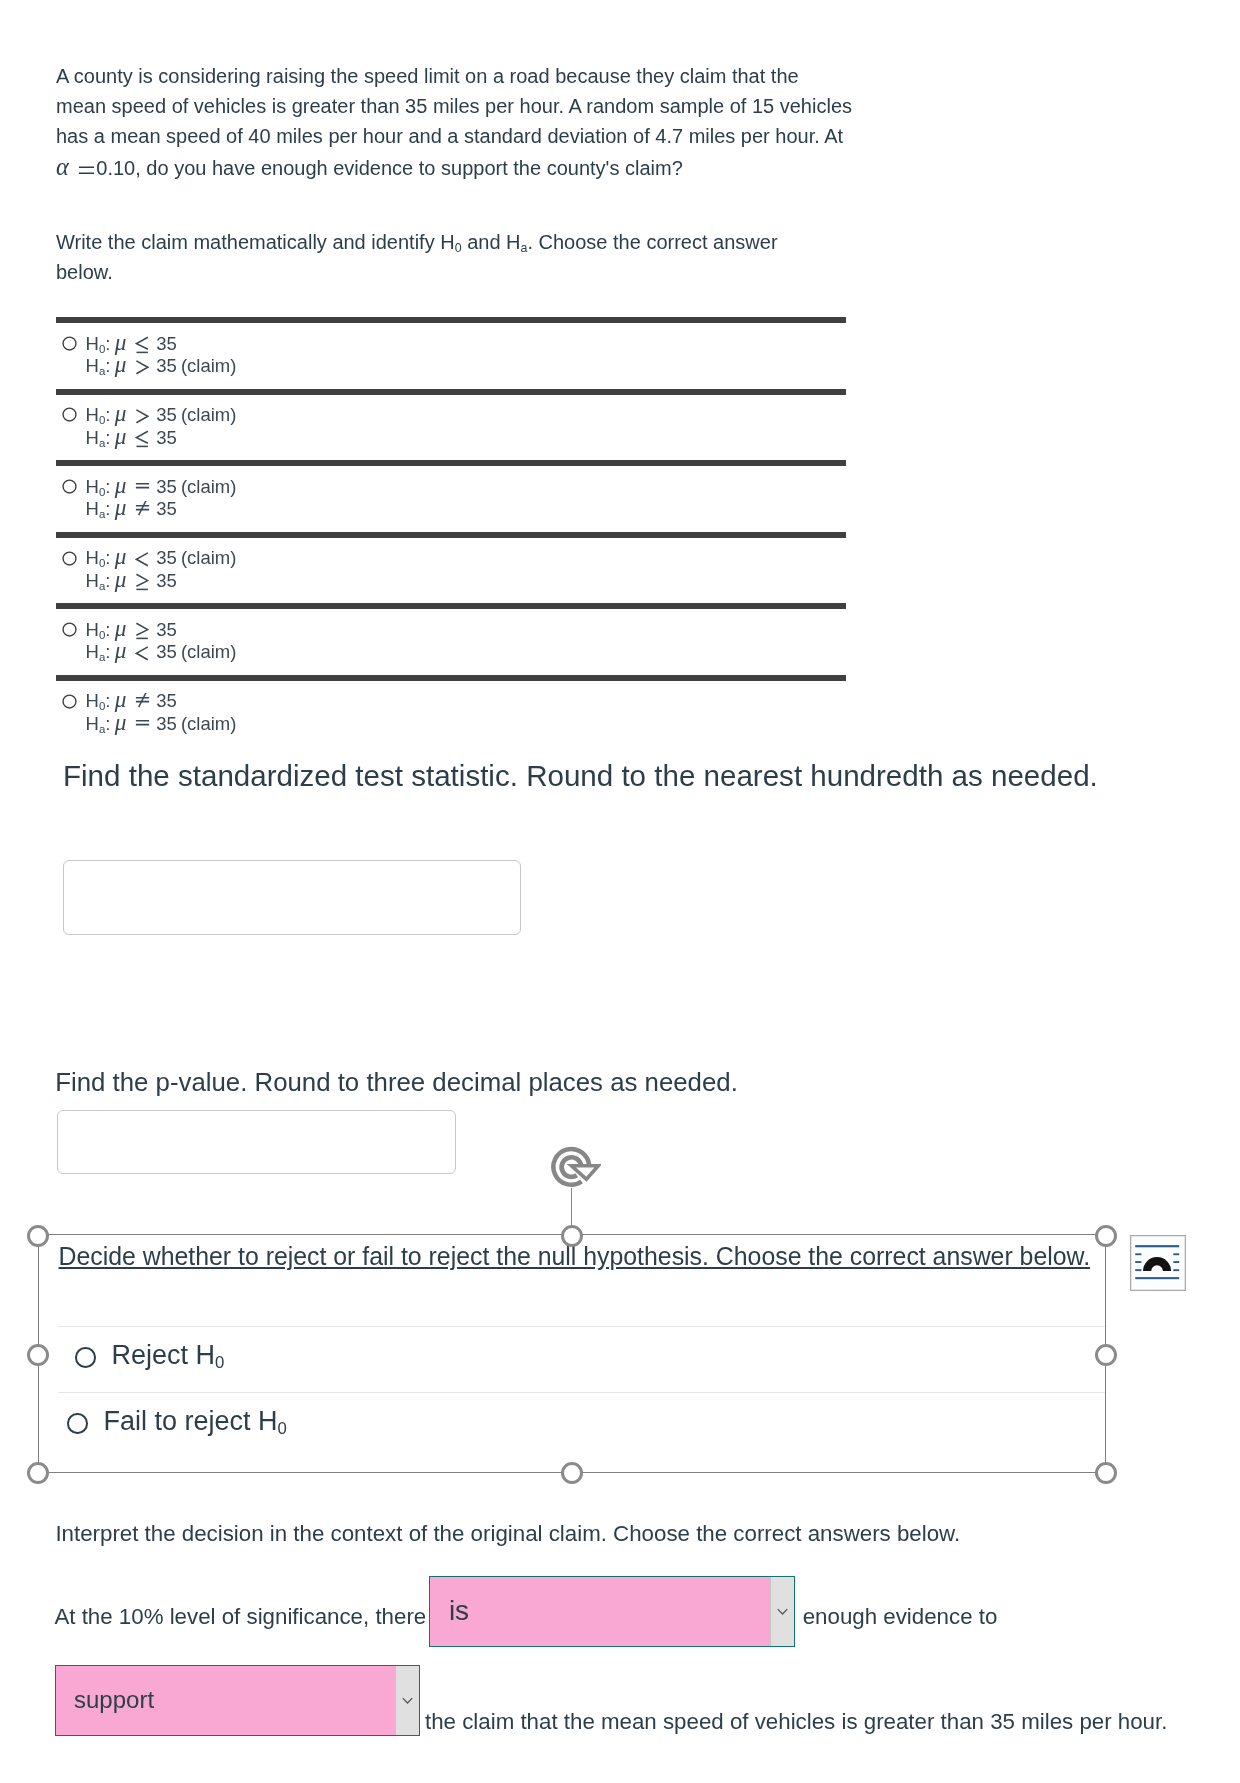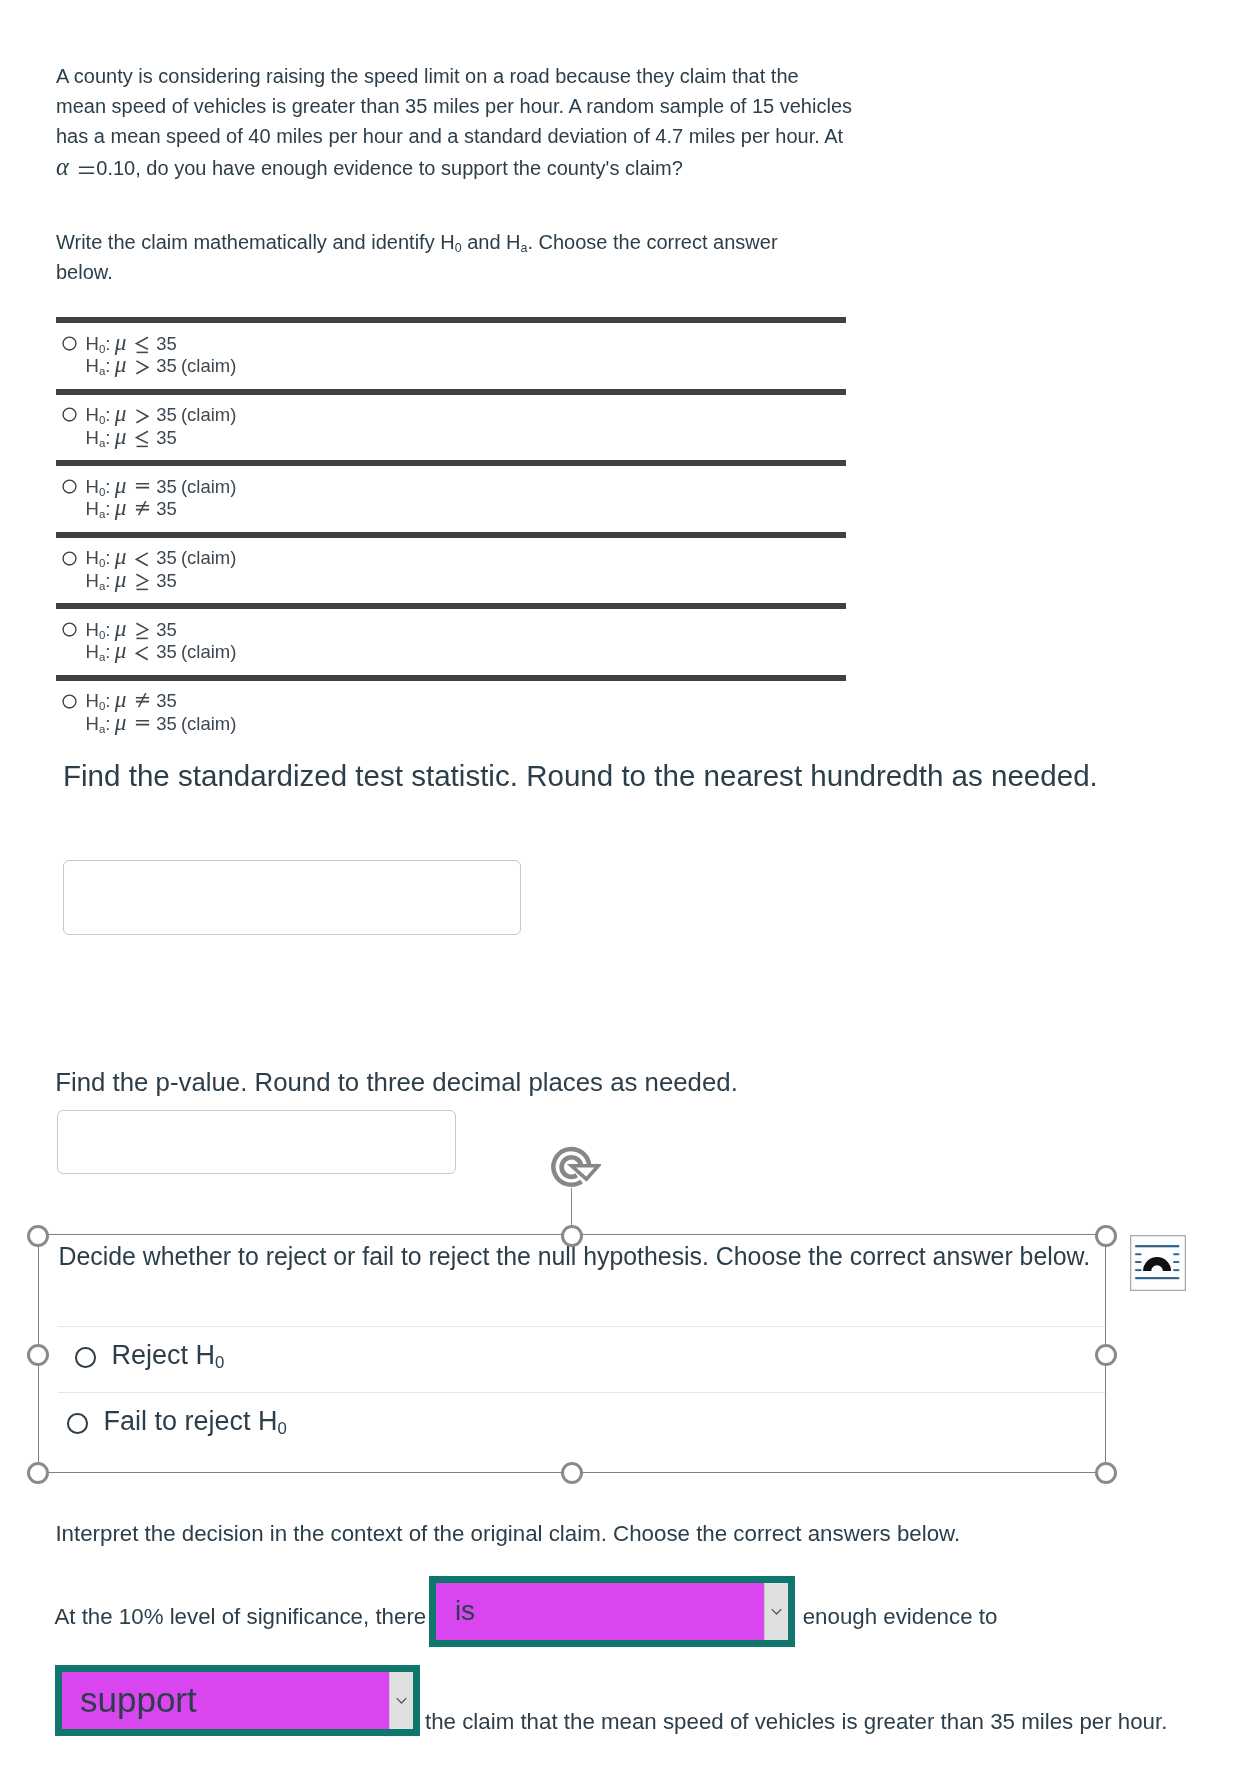--- a/index.html
+++ b/index.html
@@ -66,37 +66,37 @@
   
   #selection-box{border:1px solid #7f7f7f;box-sizing:border-box;}
   .sel-handle{
     position:absolute;width:22px;height:22px;border-radius:50%;
     background:#ffffff;border:3.4px solid #8a8a8a;box-sizing:border-box;
   }
   #rotate-stem{position:absolute;background:#878787;}
 
   
   .dd{
-    position:absolute;background:#d946ef;border:7px solid #0f766e;
+    position:absolute;background:#f9a8d4;border:1px solid #0f766e;
     box-sizing:border-box;display:flex;align-items:center;
   }
   .dd-text{flex:1;padding-left:18.5px;color:#2c3e4a;}
   .dd-btn{
     width:23px;align-self:stretch;background:#e0e0e0;border-left:1px solid #c6c6c6;
     display:flex;align-items:center;justify-content:center;
   }
 
   
   #ts-prompt{left:63px; top:761px; font-size:29.55px; line-height:30px;}
   #ts-input{left:63px; top:860px; width:458px; height:75px;}
 
   #pv-prompt{left:55.2px; top:1025px; font-size:25.8px; line-height:26px;margin-top:44px;}
   #pv-input{left:57px; top:1110px; width:399px; height:64px;}
 
-  #dec-prompt{left:58.5px; top:1244px; font-size:24.85px; line-height:25px;}
+  #dec-prompt{left:58.5px; top:1244px; font-size:24.85px; line-height:25px;text-decoration:underline;}
   #dec-divider-1{left:58px; top:1326.3px; width:1048px; height:1px; background:#e6e6e6;}
   #dec-divider-2{left:58px; top:1391.5px; width:1048px; height:1px; background:#e6e6e6;}
   #dec-row-0{left:64px; top:1334px; width:1040px; height:46px;}
   #dec-row-1{left:56px; top:1400px; width:1040px; height:46px;}
   .dec-row .radio-lg{left:11.4px; top:13px;}
   .dec-row .dec-label{position:absolute;left:47.5px;top:-2px;font-size:27px;line-height:46px;white-space:nowrap;}
 
   #selection-box{left:37.5px; top:1234.2px; width:1068.5px; height:239px;}
   #rotate-stem{left:570.8px; top:1188px; width:1.4px; height:38px;}
   #rotate-handle{left:549px; top:1145px; width:52px; height:52px;}
@@ -108,21 +108,21 @@
   #h-bl{left:26.8px;  top:1461.8px;}
   #h-bc{left:560.8px; top:1461.8px;}
   #h-br{left:1094.8px;top:1461.8px;}
 
   #layout-options{left:1129.7px; top:1234.7px; width:56px; height:56px;}
 
   #interp-prompt{left:55.4px; top:1523px; font-size:22.3px; line-height:22px; white-space:nowrap;}
   #interp-line1-prefix{left:54.4px; top:1606px; font-size:22.3px; line-height:22px; white-space:nowrap;}
   #dropdown-1{left:429.4px; top:1575.5px; width:366px; height:71.5px; font-size:28px;}
   #interp-line1-suffix{left:802.7px; top:1606px; font-size:22.3px; line-height:22px; white-space:nowrap;}
-  #dropdown-2{left:54.5px; top:1664.5px; width:365px; height:71.5px; font-size:35px;gap:24px;}
+  #dropdown-2{left:54.5px; top:1664.5px; width:365px; height:71.5px; font-size:24px;gap:24px;}
   #interp-line2-suffix{left:425px; top:1695px; font-size:22.3px; line-height:22px; white-space:nowrap;margin-top:16px;}
 </style>
 </head>
 <body>
 
 <div class="abs" id="problem-statement">
   <div class="pline">A county is considering raising the speed limit on a road because they claim that the</div>
   <div class="pline">mean speed of vehicles is greater than 35 miles per hour. A random sample of 15 vehicles</div>
   <div class="pline">has a mean speed of 40 miles per hour and a standard deviation of 4.7 miles per hour. At</div>
   <div class="pline"><span class="mathi alpha">α</span><span class="rel relbig"><svg class="opsvg" width="17" height="20" viewBox="0 0 17 20" aria-hidden="true">

